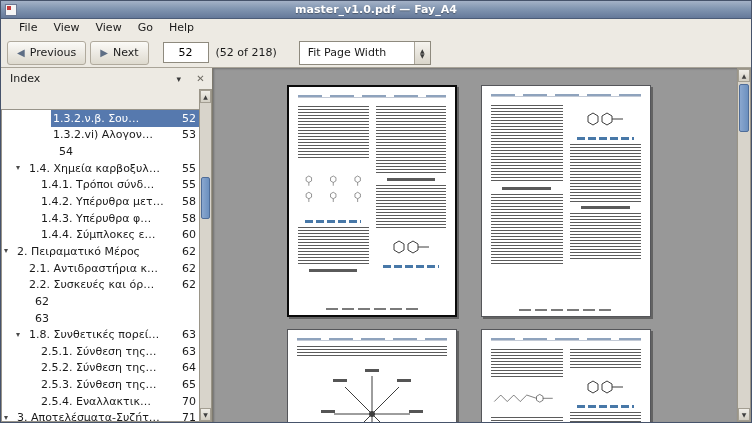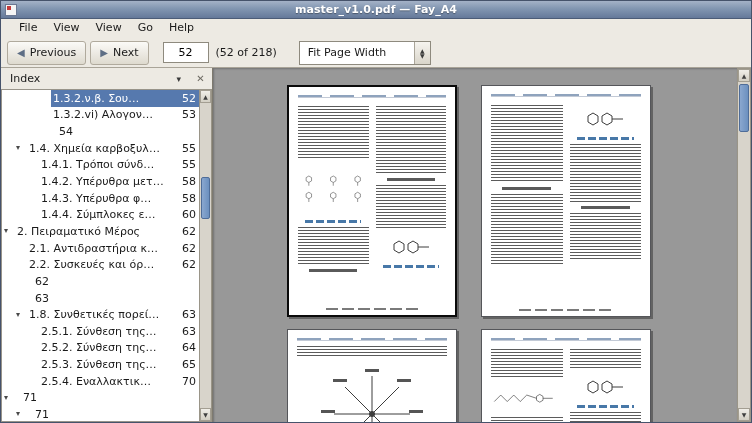--- a/index.html
+++ b/index.html
@@ -43,21 +43,21 @@
   
   .sidebar { width:212px; flex:none; display:flex; flex-direction:column; background:#edeae3; border-right:1px solid #7e7a6f; }
   .sidebar-header { height:21px; flex:none; display:flex; align-items:center; padding:0 3px 0 0; }
   .sidebar-dropdown { flex:1; display:flex; align-items:center; height:19px; padding:0 4px 0 8px;
     border:1px solid transparent; border-radius:2px; cursor:default; }
   .sidebar-title { flex:1; }
   .chev { font-size:9px; color:#3a3a3a; margin-right:6px; }
   .sidebar-close { width:17px; height:17px; flex:none; display:flex; align-items:center; justify-content:center;
     color:#6d6a62; font-size:10px; border-radius:2px; cursor:default; }
   .sidebar-body { flex:1; min-height:0; display:flex; }
-  .tree { flex:1; min-width:0; background:#ffffff; border:1px solid #98948a; border-right:none; overflow:hidden; }
+  .tree { flex:1; min-width:0; background:#ffffff; border:1px solid #98948a; border-right:none; overflow:hidden;margin-top:20px; }
   .tree-row { display:flex; align-items:center; height:16.65px; white-space:nowrap; cursor:default; }
   .expander { flex:none; width:11px; font-size:8px; line-height:1; color:#4a4a4a; }
   .row-main { flex:1; min-width:0; height:100%; display:flex; align-items:center; padding:0 3px 0 2px; }
   .row-main.selected { background:#5679ae; color:#ffffff; }
   .tree-label { flex:1; min-width:0; overflow:hidden; text-overflow:clip; }
   .tree-page { flex:none; margin-left:6px; }
 
   
   .vscroll { flex:none; width:13px; background:#d8d4cb; border:1px solid #9a9588; display:flex; flex-direction:column; }
   .scroll-btn { height:13px; flex:none; display:flex; align-items:center; justify-content:center;
@@ -260,20 +260,21 @@
             <div class="tree-row">
               <span class="expander" style="margin-left: 26px;"></span>
               <span class="row-main">
                 <span class="tree-label">2.5.4. Εναλλακτικ…</span>
                 <span class="tree-page">70</span>
               </span>
             </div>
             <div class="tree-row">
               <span class="expander" style="margin-left: 2px;">▾</span>
               <span class="row-main">
+                <span class="tree-label">3. Αποτελέσματα-Συζήτ…</span>
                 <span class="tree-page">71</span>
               </span>
             </div>
             <div class="tree-row">
               <span class="expander" style="margin-left: 14px;">▾</span>
               <span class="row-main">
                 <span class="tree-page">71</span>
               </span>
             </div>
           </div>

